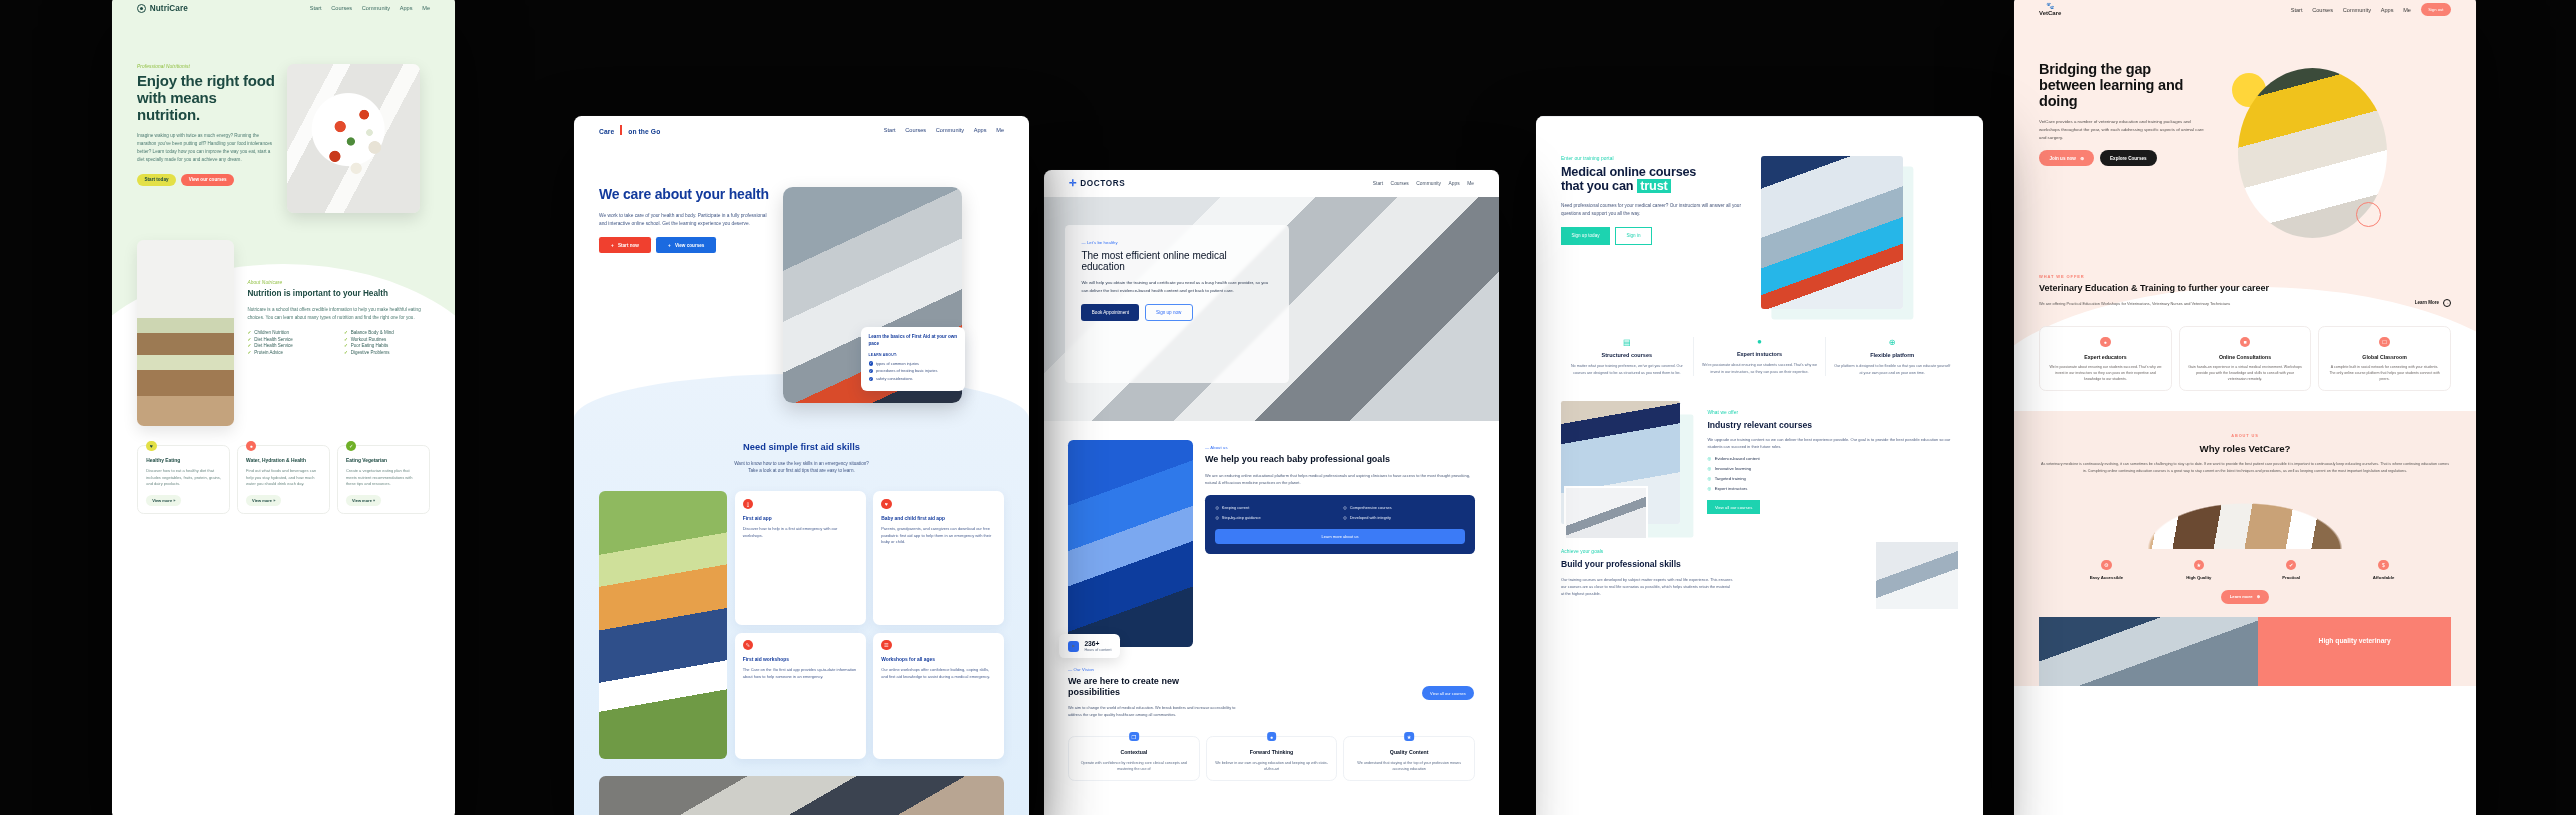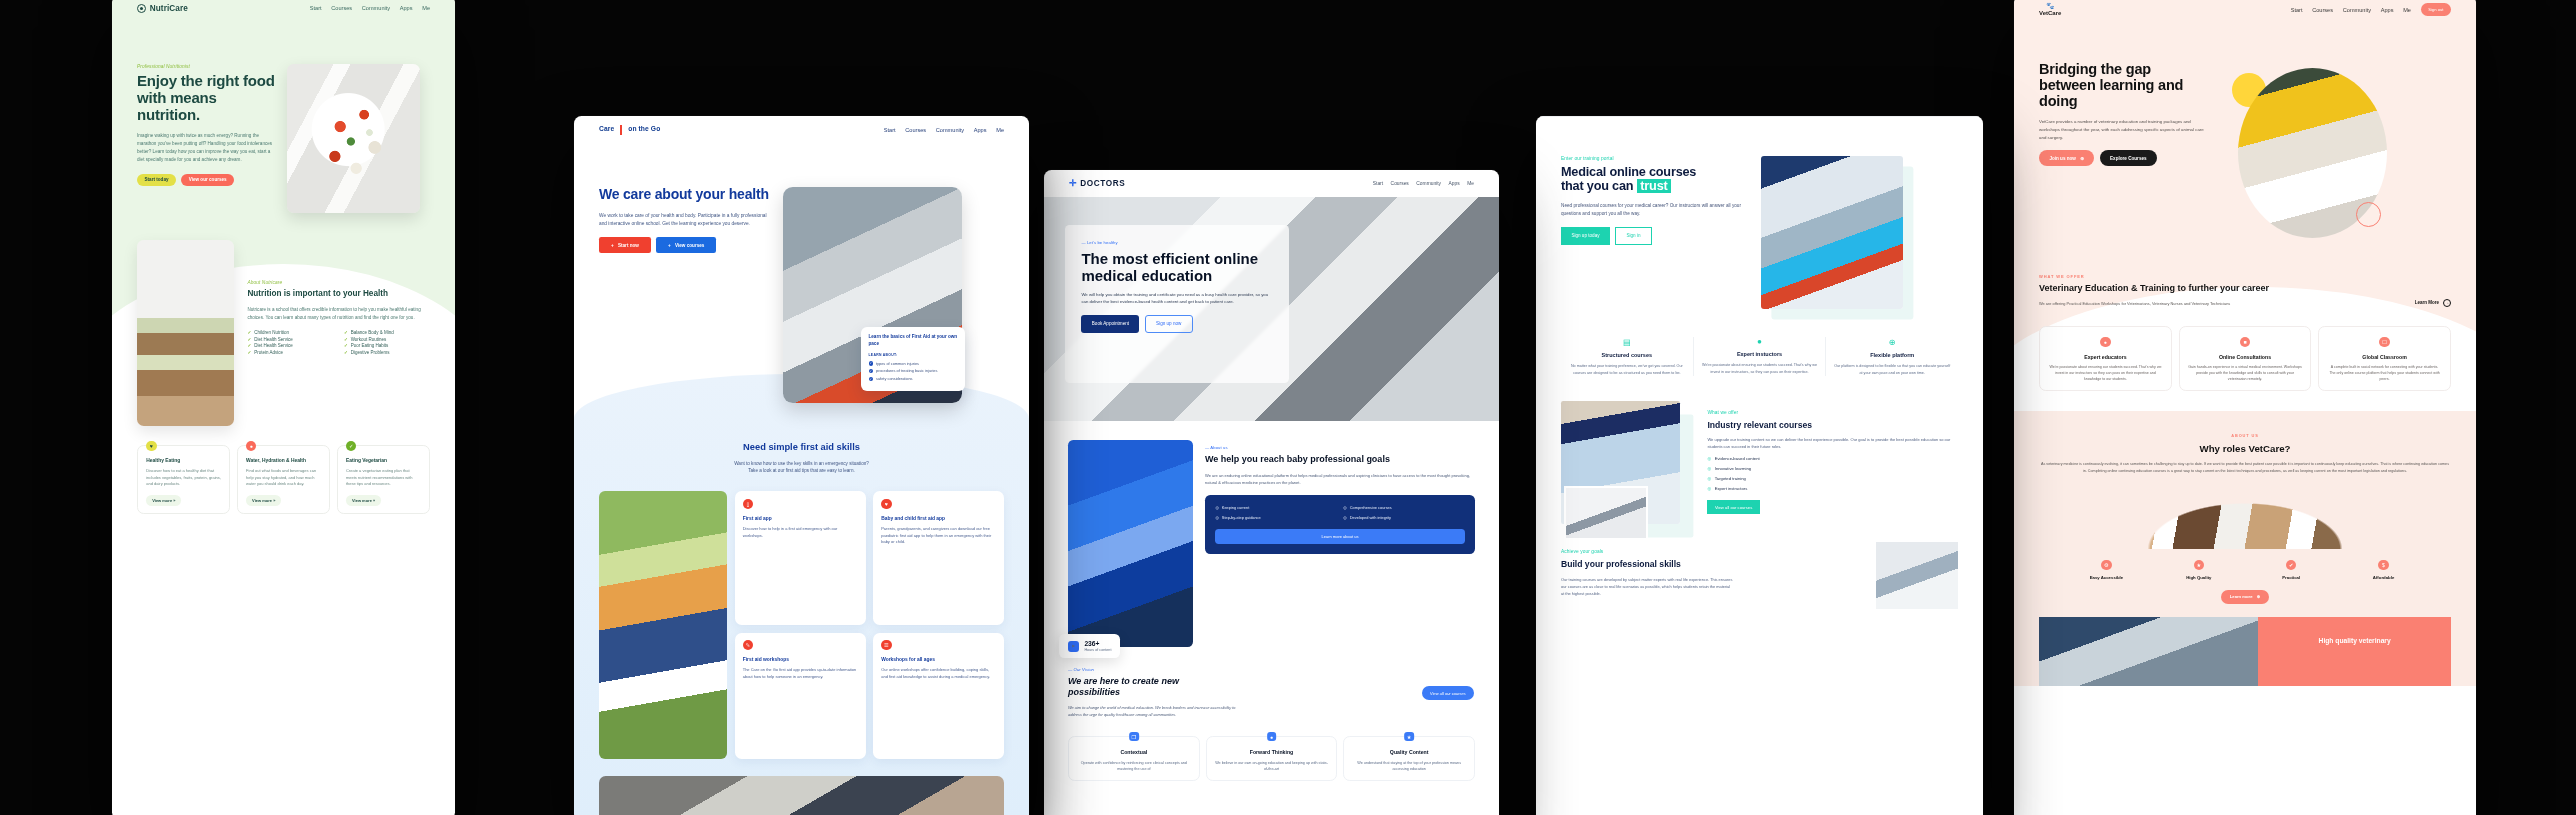--- a/index.html
+++ b/index.html
@@ -16,21 +16,21 @@
   
   #p1{left:112px;  top:-4.5px;   width:343px; height:824px; z-index:5;}
   #p2{left:574px;  top:116px;  width:455px; height:705px;  z-index:4;}
   #p3{left:1044px; top:170px;  width:455px; height:656px;  z-index:3;}
   #p4{left:1536px; top:116px;  width:447px; height:709px;  z-index:2;}
   #p5{left:2014px; top:-4.5px;   width:462px; height:828px; z-index:1;}
 
   
   .navbar{display:flex;align-items:center;justify-content:space-between;
           padding:0 25px;height:25px;font-size:5.6px;}
-  .brand{display:flex;align-items:flex-start;gap:3.7px;font-weight:bold;letter-spacing:0.1px;}
+  .brand{display:flex;align-items:flex-end;gap:3.7px;font-weight:bold;letter-spacing:0.1px;}
   .navlinks{display:flex;gap:9.7px;align-items:center;}
   .navlinks span{white-space:nowrap;}
   .hr-line{height:0.7px;width:100%;}
 
   .eyebrow{font-size:4.8px;letter-spacing:0.1px;margin-bottom:4.5px;}
   h1.hero{font-weight:bold;line-height:1.12;letter-spacing:-0.2px;}
   p.body{font-size:4.6px;line-height:1.75;}
   .btnrow{display:flex;gap:5.2px;margin-top:9px;}
   .btn{font-size:4.6px;font-weight:bold;padding:3.7px 7.5px;border-radius:9px;
        display:inline-flex;align-items:center;gap:3px;white-space:nowrap;}
@@ -133,41 +133,41 @@
   
   #p3 .pg{background:#fff;}
   #p3 .navbar{color:#0b1b38;height:27px;}
   #p3 .navlinks{color:#475569;font-size:4.9px;gap:7.5px;}
   .d-logo{color:#2f6df6;font-size:9px;line-height:1;}
   .d-hero{position:relative;height:224px;
      background:linear-gradient(135deg,#dfe3e6 0 26%,#f2f4f5 26% 40%,#b9bfc4 40% 52%,#e9ebec 52% 64%,#7d848b 64% 78%,#cfd4d8 78%);}
   .d-scrim{position:absolute;left:21px;top:28px;width:224px;height:158px;border-radius:4.5px;
      background:rgba(255,255,255,.76);backdrop-filter:blur(1.5px);padding:15px 16.4px;}
   #p3 .d-scrim .eyebrow{color:#2f6df6;font-size:4.2px;}
-  #p3 .d-scrim h1{font-size:15px;color:#081225;line-height:1.15;font-weight:bold;margin-bottom:6.7px;}
+  #p3 .d-scrim h1{font-size:10px;color:#081225;line-height:1.15;font-weight:normal;margin-bottom:6.7px;}
   #p3 .d-scrim p{font-size:4.3px;color:#2c3a52;line-height:1.8;}
   .d-sec{display:flex;gap:12px;padding:19.4px 24px 0;}
   .d-lab{width:125px;height:207px;border-radius:5.2px;position:relative;
      background:linear-gradient(160deg,#1f5fd6 0 26%,#2f79ea 26% 44%,#7ba8f0 44% 58%,#0d3d9e 58% 76%,#15305c 76%);}
   .d-badge{position:absolute;left:-9px;bottom:-10.4px;background:#fff;border-radius:5.2px;
      padding:6px 9px;display:flex;gap:5.2px;align-items:center;box-shadow:0 4.5px 13.4px rgba(0,0,0,.12);}
   .d-play{width:11.2px;height:11.2px;border-radius:3px;background:#2f6df6;color:#fff;font-size:5.2px;
           display:flex;align-items:center;justify-content:center;}
   .d-badge b{font-size:6.7px;color:#081225;display:block;line-height:1.1;}
   .d-badge span{font-size:3.7px;color:#5b6b85;}
   .d-right{flex:1;padding-top:4.5px;}
   #p3 .d-right .eyebrow{color:#2f6df6;font-size:4.2px;}
   #p3 .d-right h2{font-size:9px;color:#081225;line-height:1.22;font-weight:bold;margin-bottom:6.7px;}
   #p3 .d-right p{font-size:4px;color:#4a5a78;line-height:1.75;}
   .d-box{margin-top:9px;background:#11307a;border-radius:5.2px;padding:9.7px 10.4px;}
   .d-box .grid{display:grid;grid-template-columns:1fr 1fr;gap:5.2px 6.7px;}
   .d-box .li{display:flex;gap:3px;font-size:3.9px;color:#e4ecfb;align-items:center;}
   .d-cbtn{margin-top:9px;background:#3b7bf7;color:#fff;font-size:4px;text-align:center;
           padding:5.2px;border-radius:3.7px;}
-  .d-vis{padding:19.4px 24px 0;position:relative;font-style:italic;}
+  .d-vis{padding:19.4px 24px 0;position:relative;}
   #p3 .d-vis .eyebrow{color:#2f6df6;font-size:4.2px;}
   #p3 .d-vis h2{font-size:9px;color:#081225;font-weight:bold;line-height:1.2;margin-bottom:6px;width:157px;}
   #p3 .d-vis p{font-size:3.9px;color:#4a5a78;line-height:1.8;width:172px;}
   .d-vbtn{position:absolute;right:25px;top:39px;background:#3b7bf7;color:#fff;font-size:4px;
           padding:4.5px 8.2px;border-radius:9.7px;}
   .d-feat{display:flex;gap:6px;padding:18px 24px 0;}
   .d-feat .card{flex:1;border:0.7px solid #eef1f5;text-align:center;padding-top:12px;position:relative;}
   .d-feat .icoS{position:absolute;top:-5.2px;left:50%;transform:translateX(-50%);background:#3b7bf7;}
   #p3 .d-feat h4{color:#081225;font-size:5.2px;}
   #p3 .d-feat p{color:#5a6a86;font-size:3.7px;}

